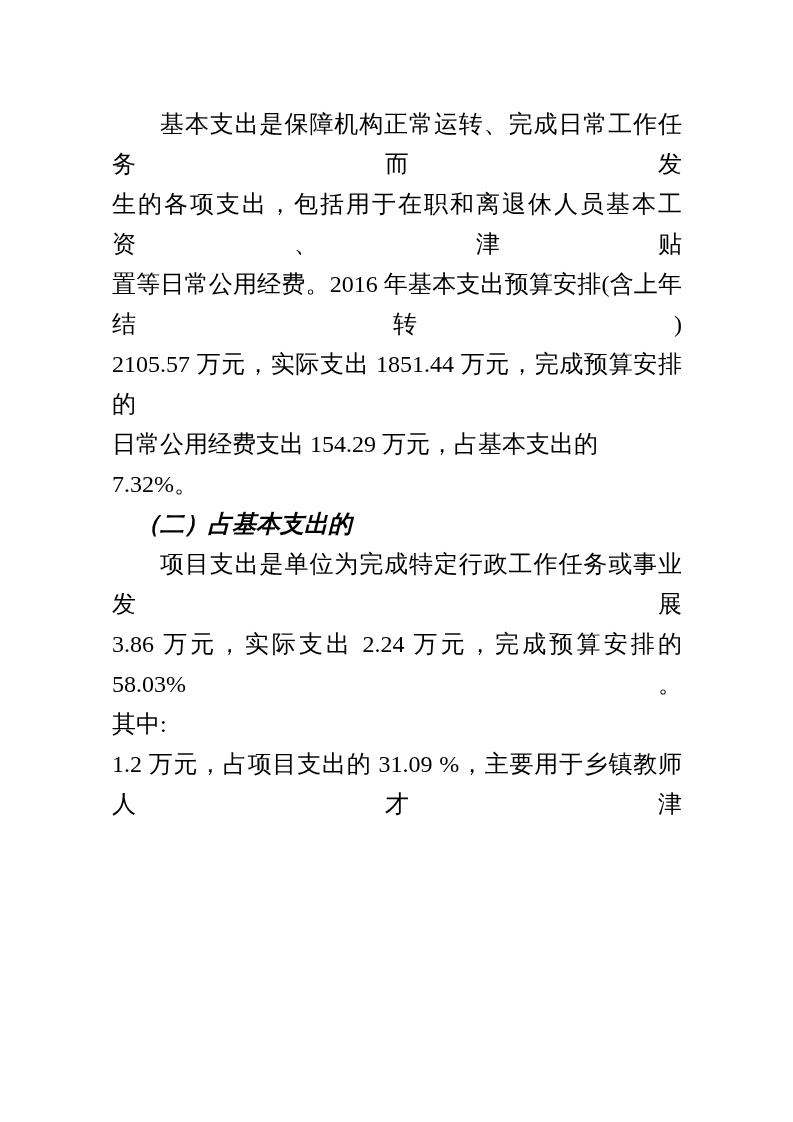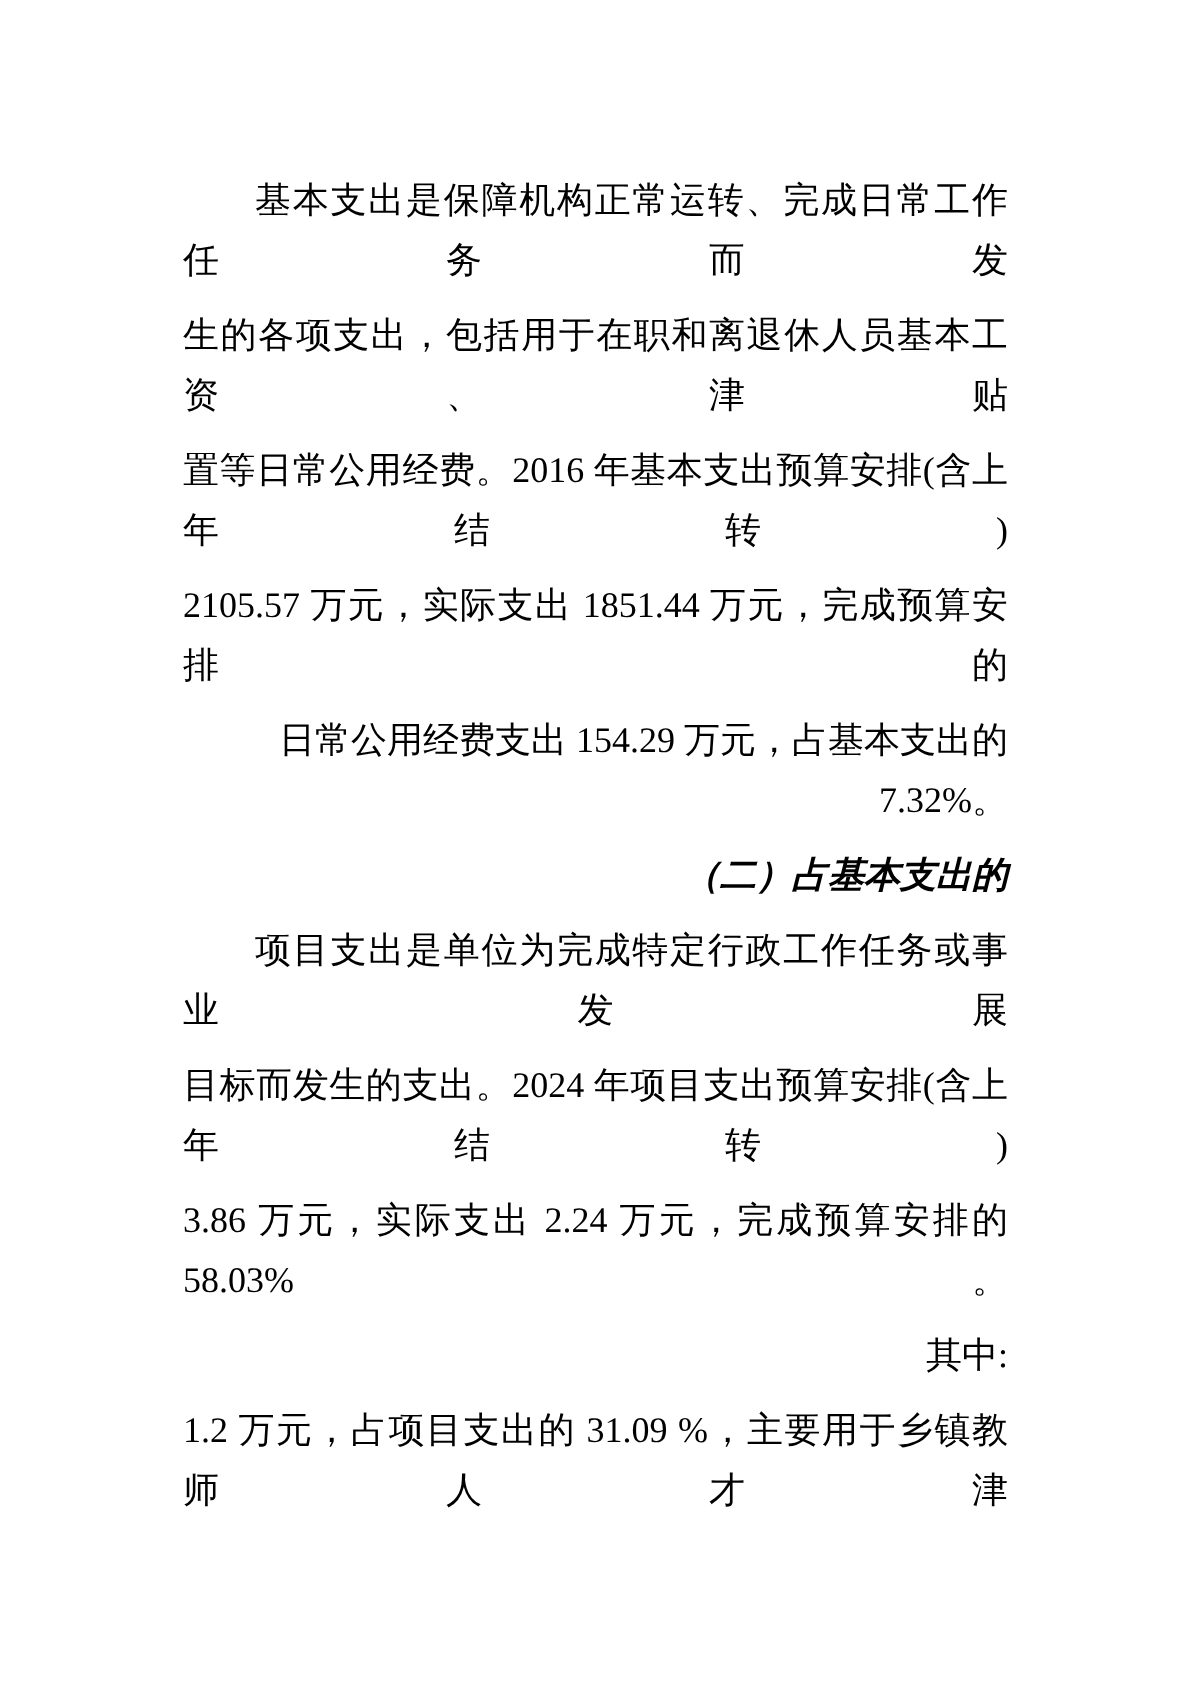--- a/index.html
+++ b/index.html
@@ -16,34 +16,34 @@
     overflow: hidden;
     font-family: "Liberation Serif", "DejaVu Serif", serif;
   }
   .content {
     position: absolute;
     left: 112px;
     top: 104px;
     width: 570px;
   }
   .line {
-    margin: 10px;
+    margin: 0;
     padding: 0;
     font-size: 24px;
     line-height: 40px;
     white-space: pre-wrap;
   }
   
   .jfull {
     text-align: justify;
     text-align-last: justify;
   }
   
   .jleft {
-    text-align: right;
+    text-align: left;
   }
   .indent   { text-indent: 2em; }    
   .indent-1 { text-indent: 1em; }   
   
   .h-kai {
     font-weight: bold;
     font-style: italic;
   }
 </style>
 </head>
@@ -57,21 +57,20 @@
       <p class="line jfull">生的各项支出，包括用于在职和离退休人员基本工资、津贴</p>
       <p class="line jfull">置等日常公用经费。2016 年基本支出预算安排(含上年结转)</p>
       <p class="line jfull">2105.57 万元，实际支出 1851.44 万元，完成预算安排的</p>
       <p class="line jleft">日常公用经费支出 154.29 万元，占基本支出的 7.32%。</p>
     </div>
 
     <p class="line h-kai indent-1 jleft">（二）占基本支出的</p>
 
     <div>
       <p class="line indent jfull">项目支出是单位为完成特定行政工作任务或事业发展</p>
-      <p class="line jfull">目标而发生的支出。2024 年项目支出预算安排(含上年结转)</p>
       <p class="line jfull">3.86 万元，实际支出 2.24 万元，完成预算安排的 58.03%。</p>
       <p class="line jleft">其中:</p>
     </div>
 
     <div>
       <p class="line jfull">1.2 万元，占项目支出的 31.09 %，主要用于乡镇教师人才津</p>
 
     </div>
 
   </div>

